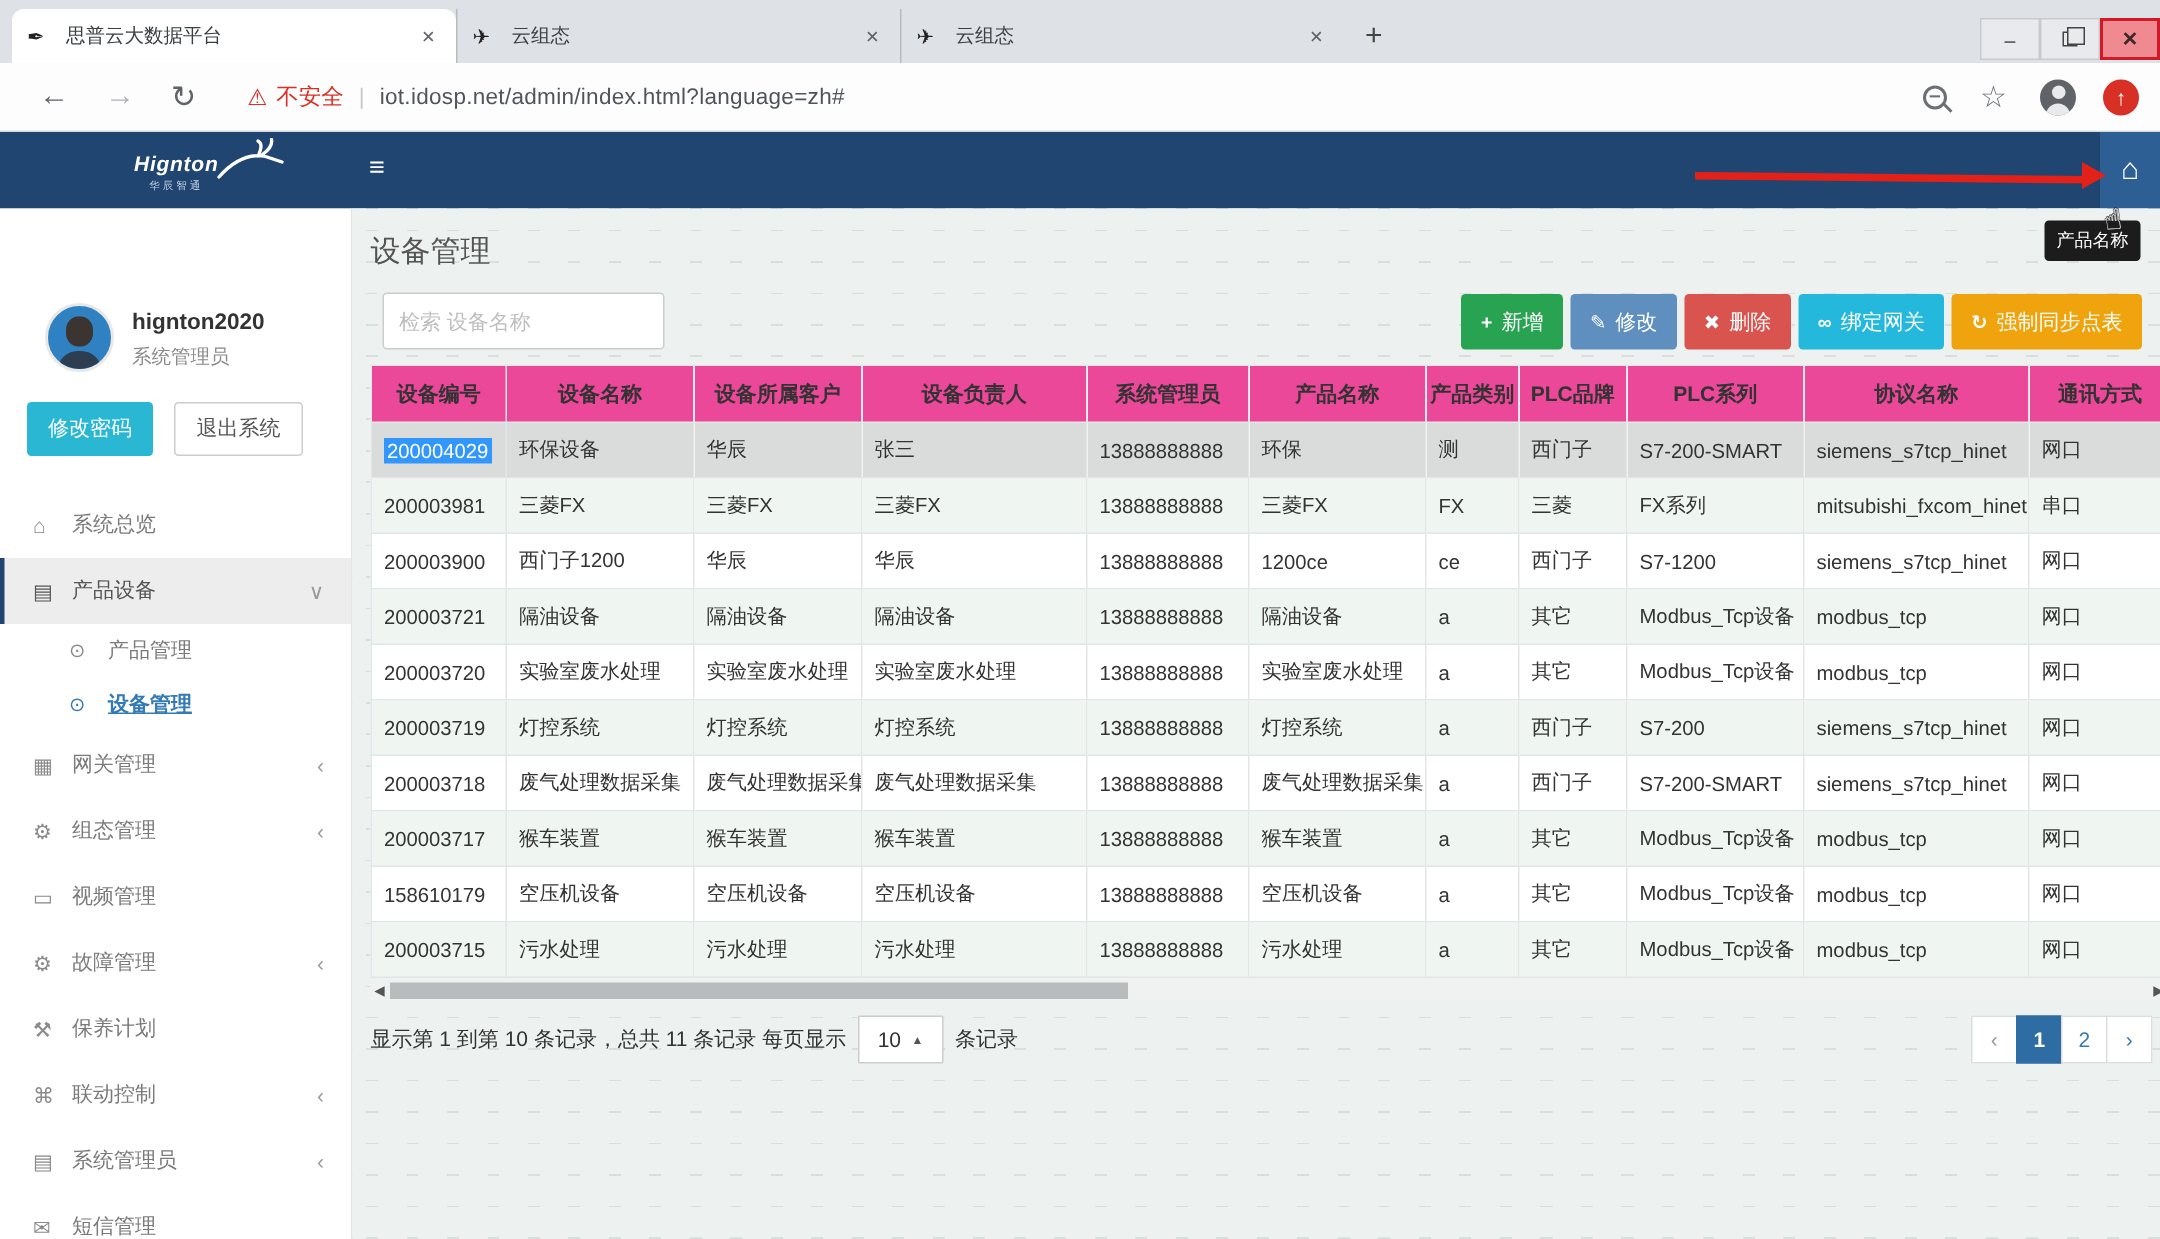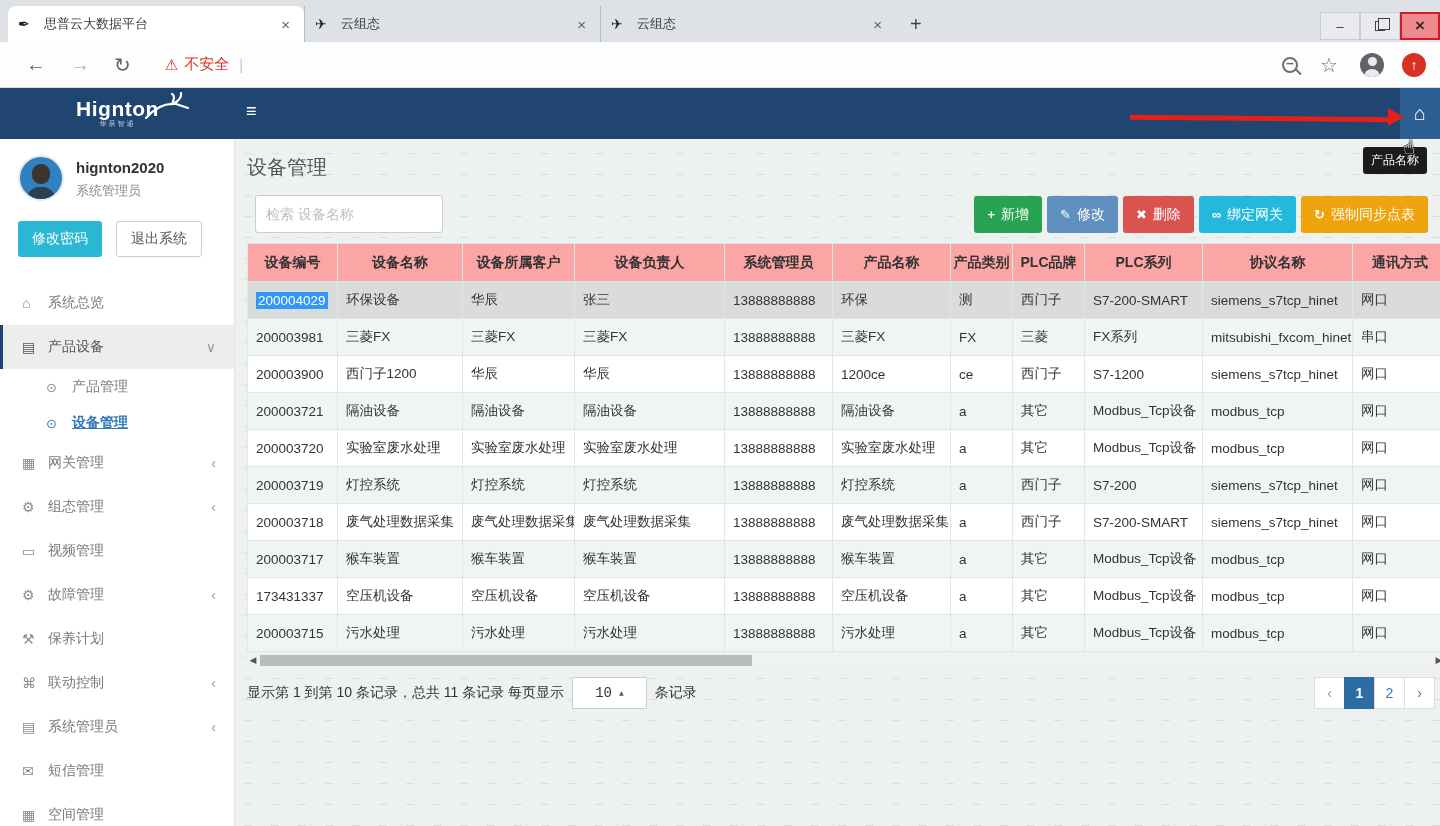--- a/index.html
+++ b/index.html
@@ -37,34 +37,34 @@
   .mag:after { content:""; position:absolute; width:7px; height:2px; background:#6b7076; transform:rotate(45deg); right:-6px; bottom:-2px; }
   .star { font-size:20px; color:#6b7076; margin:0 10px; }
   .avatar-ico { width:24px; height:24px; border-radius:50%; background:#5f6368; margin:0 12px; position:relative; overflow:hidden; }
   .avatar-ico:before { content:""; position:absolute; width:9px; height:9px; border-radius:50%; background:#e9eaec; left:7.5px; top:4px; }
   .avatar-ico:after { content:""; position:absolute; width:16px; height:10px; border-radius:8px 8px 0 0; background:#e9eaec; left:4px; bottom:-2px; }
   .update-ico { width:24px; height:24px; border-radius:50%; background:#d93025; color:#fff; display:flex; align-items:center; justify-content:center; font-size:14px; margin-left:6px; }
 
   
   .appbar { position:absolute; top:88px; left:0; right:0; height:51px; background:#204571; }
   .logo-zone { position:absolute; left:0; top:0; width:235px; height:51px; display:flex; flex-direction:column; align-items:center; justify-content:center; color:#fff; }
-  .logo-text { font-size:21px; font-weight:bold; letter-spacing:.5px; line-height:20px; }
+  .logo-text { font-size:14px; font-weight:bold; font-style:italic; letter-spacing:.5px; line-height:20px; }
   .logo-sub { font-size:7px; color:#c6d2e2; letter-spacing:2px; }
   .deer { position:absolute; left:142px; top:4px; }
   .hamburger { position:absolute; left:246px; top:13px; color:#fff; font-size:18px; }
   .home-btn { position:absolute; right:0; top:0; width:40px; height:51px; background:#2d5f94; color:#fff; display:flex; align-items:center; justify-content:center; font-size:20px; }
 
   .red-arrow { position:absolute; left:1130px; top:116px; width:262px; height:5px; background:#e32119; transform:rotate(.6deg); z-index:30; }
   .red-arrow-head { position:absolute; left:1388px; top:108px; width:0; height:0; border-top:9px solid transparent; border-bottom:9px solid transparent; border-left:16px solid #e32119; z-index:30; }
   .hand-cursor { position:absolute; left:1403px; top:136px; font-size:19px; color:#fff; text-shadow:-1px 0 #222,1px 0 #222,0 -1px #222,0 1px #222; transform:rotate(-8deg); z-index:31; }
   .tooltip { position:absolute; left:1363px; top:147px; background:rgba(10,10,10,.92); color:#fff; font-size:12px; padding:5px 8px; border-radius:3px; z-index:29; white-space:nowrap; }
 
   
   .sidebar { position:absolute; left:0; top:139px; width:235px; bottom:0; background:#fff; border-right:1px solid #e1e4e4; overflow:hidden; }
-  .user-block { padding:16px 14px 6px 18px; display:flex; align-items:flex-start; }
+  .user-block { padding:16px 14px 6px 30px; display:flex; align-items:flex-start;margin-top:47px; }
   .user-avatar { width:46px; height:46px; border-radius:50%; background:#2f81c1; border:2px solid #e8e8e8; position:relative; overflow:hidden; flex:none; }
   .user-avatar:before { content:""; position:absolute; width:18px; height:20px; border-radius:45%; background:#3c3430; left:12px; top:7px; }
   .user-avatar:after { content:""; position:absolute; width:30px; height:16px; border-radius:14px 14px 0 0; background:#2c3e50; left:6px; bottom:-4px; }
   .user-meta { margin-left:12px; padding-top:4px; }
   .user-name { font-size:15px; font-weight:bold; color:#333; }
   .user-role { font-size:13px; color:#8a8a8a; margin-top:6px; }
   .user-btns { display:flex; padding:14px 14px 10px 18px; gap:14px; }
   .btn-pass { background:#29b7d3; color:#fff; border:none; font-size:14px; padding:8px 14px; border-radius:3px; }
   .btn-logout { background:#fff; color:#555; border:1px solid #ccc; font-size:14px; padding:8px 14px; border-radius:3px; }
   .menu { margin-top:14px; }
@@ -88,34 +88,34 @@
   .page-title { margin:15px 0 0 12px; font-size:20px; color:#545454; }
   .controls-row { position:relative; margin:14px 12px 0 20px; height:40px; }
   .search-input { width:188px; height:38px; border:1px solid #ccc; border-radius:3px; background:#fff; padding:0 10px; font-size:14px; color:#333; font-family:inherit; }
   .search-input::placeholder { color:#bfbfbf; }
   .btn-group { position:absolute; right:0; top:1px; display:flex; }
   .tb-btn { height:37px; border:none; color:#fff; font-size:14px; padding:0 13px; margin-left:5px; border-radius:3px; display:flex; align-items:center; font-family:inherit; cursor:pointer; }
   .tb-btn .b-ico { margin-right:6px; font-size:13px; font-weight:bold; }
 
   .tbl-wrap { margin:8px 0 0 12px; width:1200px; }
   table.devices { border-collapse:collapse; table-layout:fixed; width:1200px; background:#fff; }
-  .devices th { height:38px; font-size:14px; font-weight:bold; color:#333; text-align:center; border:1px solid #e2e6e5; background:#fca5a5; white-space:nowrap; overflow:hidden; }
+  .devices th { height:38px; font-size:14px; font-weight:bold; color:#333; text-align:center; border:1px solid #e2e6e5; background:#ec4899; white-space:nowrap; overflow:hidden; }
   .devices td { height:37px; font-size:13.5px; color:#333; padding:0 8px; border:1px solid #e2e6e5; white-space:nowrap; overflow:hidden; background:#fff; }
   .devices tr.striped td { background:#eff5f1; }
   .devices tr.selected td { background:#d9dcdb; }
   .sel-text { background:#3297fd; color:#fff; padding:1px 2px; }
 
   .hscroll { margin:1px 0 0 12px; width:1200px; height:14px; position:relative; background:#f0f1f1; display:flex; align-items:center; }
   .hs-arrow { font-size:9px; color:#555; width:12px; text-align:center; }
   .hs-right { position:absolute; right:2px; }
   .hs-thumb { position:absolute; left:13px; width:492px; height:11px; background:#b9bcbc; }
 
   .pag-row { margin:10px 12px 0 12px; width:1188px; display:flex; align-items:flex-end; justify-content:space-between; }
   .pag-info { display:flex; align-items:center; font-size:14px; color:#333; }
-  .page-size { border:1px solid #ccc; background:#fff; border-radius:1px; padding:7px 22px; margin:0 8px; font-size:14px; color:#333; display:flex; align-items:center;font-family:Liberation Mono, monospace; }
+  .page-size { border:1px solid #ccc; background:#fff; border-radius:1px; padding:7px 12px; margin:0 8px; font-size:14px; color:#333; display:flex; align-items:center; }
   .page-size .caret { font-size:8px; margin-left:7px; color:#555; }
   .pager { display:flex; }
   .pg-btn { min-width:31px; height:32px; border:1px solid #ddd; background:#fff; color:#337ab7; font-size:14px; display:flex; align-items:center; justify-content:center; margin-left:-1px; cursor:pointer; }
   .pg-btn.disabled { color:#999; }
   .pg-btn.active { background:#2e6da4; border-color:#2e6da4; color:#fff; font-weight:bold; }
 </style>
 </head>
 <body>
 
 <div class="tabbar">
@@ -150,20 +150,21 @@
 </div>
 
 <div class="toolbar">
   <span class="nav-ico">←</span>
   <span class="nav-ico dim">→</span>
   <span class="nav-ico">↻</span>
   <div class="urlbox">
     <span class="warn-ico">⚠</span>
     <span class="warn-txt">不安全</span>
     <span class="url-sep">|</span>
+    <span class="url-text">iot.idosp.net/admin/index.html?language=zh#</span>
   </div>
   <div class="right-icos">
     <span class="mag"></span>
     <span class="star">☆</span>
     <span class="avatar-ico"></span>
     <span class="update-ico">↑</span>
   </div>
 </div>
 
 <div class="appbar">
@@ -440,21 +441,21 @@
             <td>猴车装置</td>
             <td>13888888888</td>
             <td>猴车装置</td>
             <td>a</td>
             <td>其它</td>
             <td>Modbus_Tcp设备</td>
             <td>modbus_tcp</td>
             <td>网口</td>
           </tr>
           <tr>
-            <td>173431337</td>
+            <td>158610179</td>
             <td>空压机设备</td>
             <td>空压机设备</td>
             <td>空压机设备</td>
             <td>13888888888</td>
             <td>空压机设备</td>
             <td>a</td>
             <td>其它</td>
             <td>Modbus_Tcp设备</td>
             <td>modbus_tcp</td>
             <td>网口</td>

